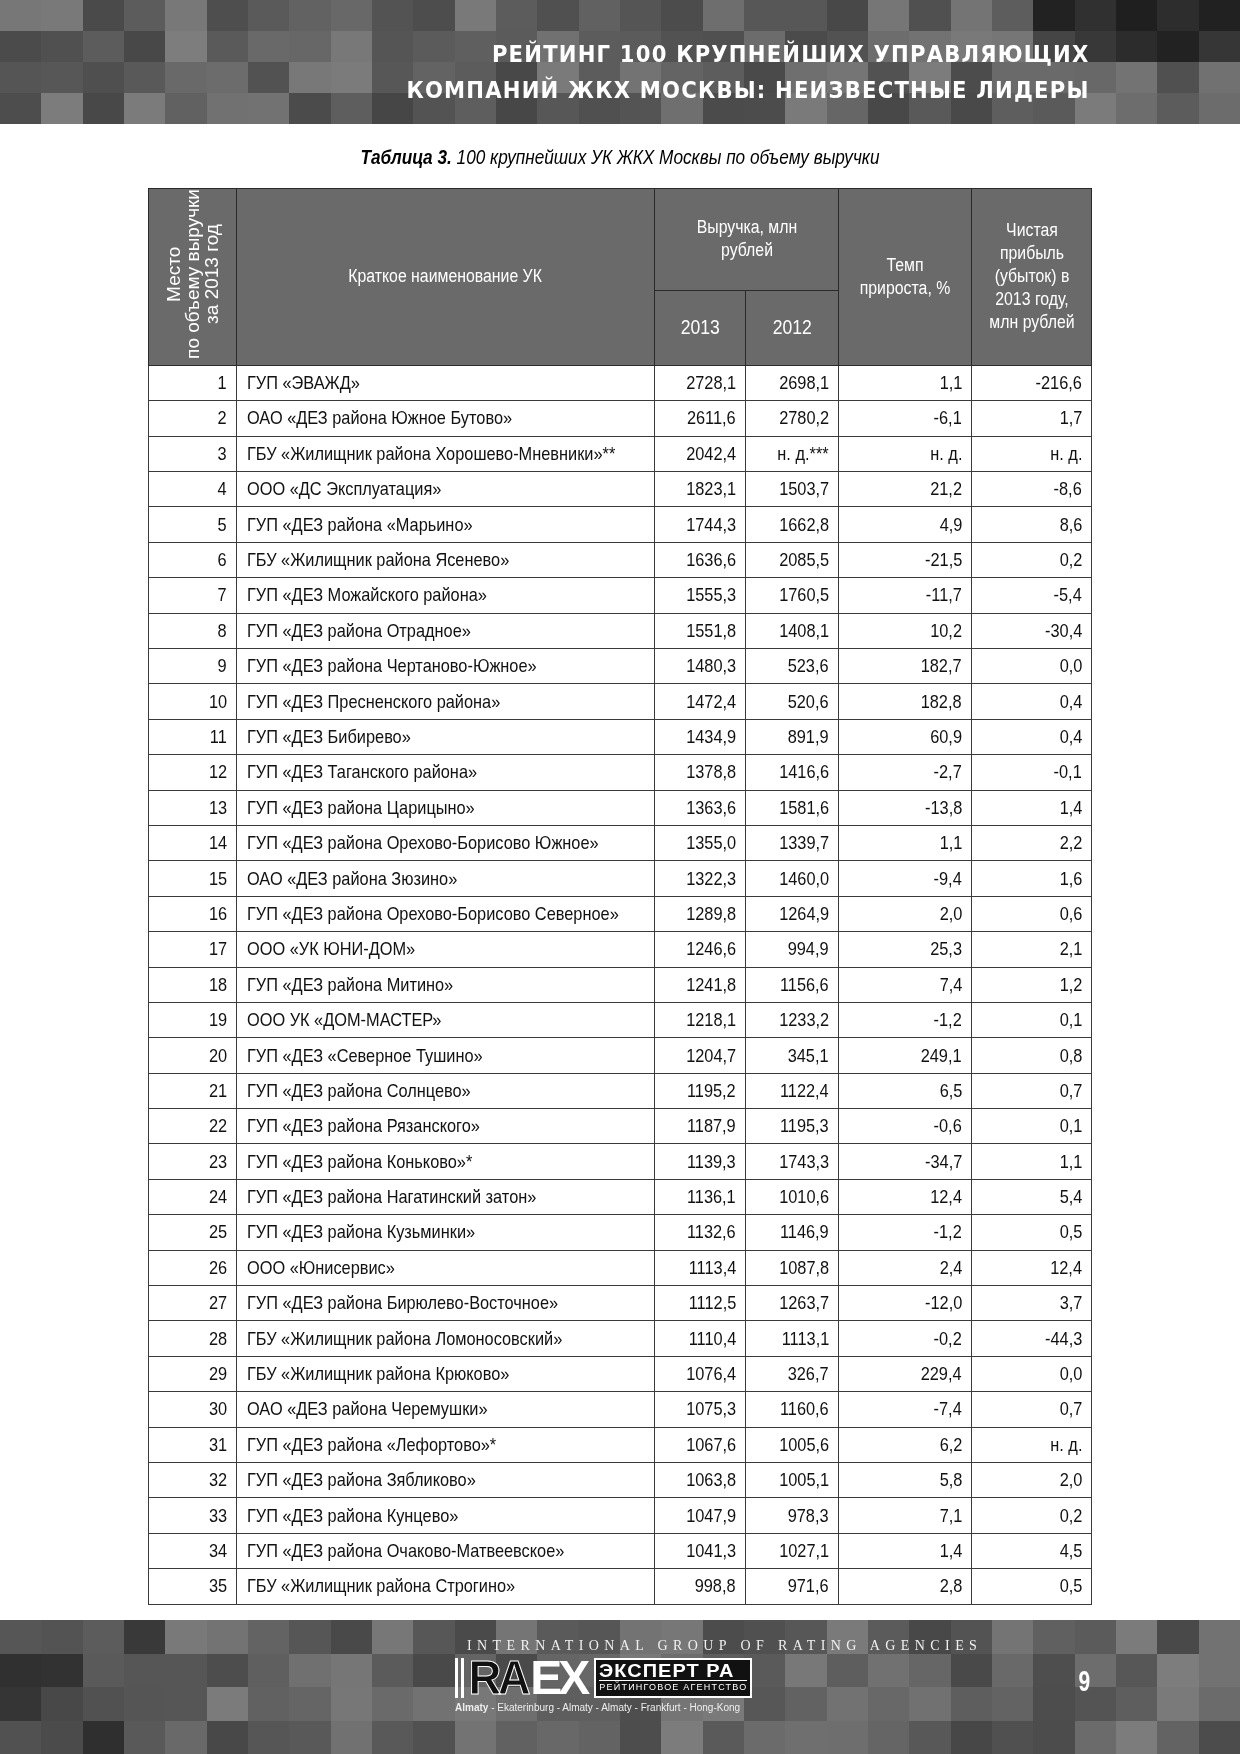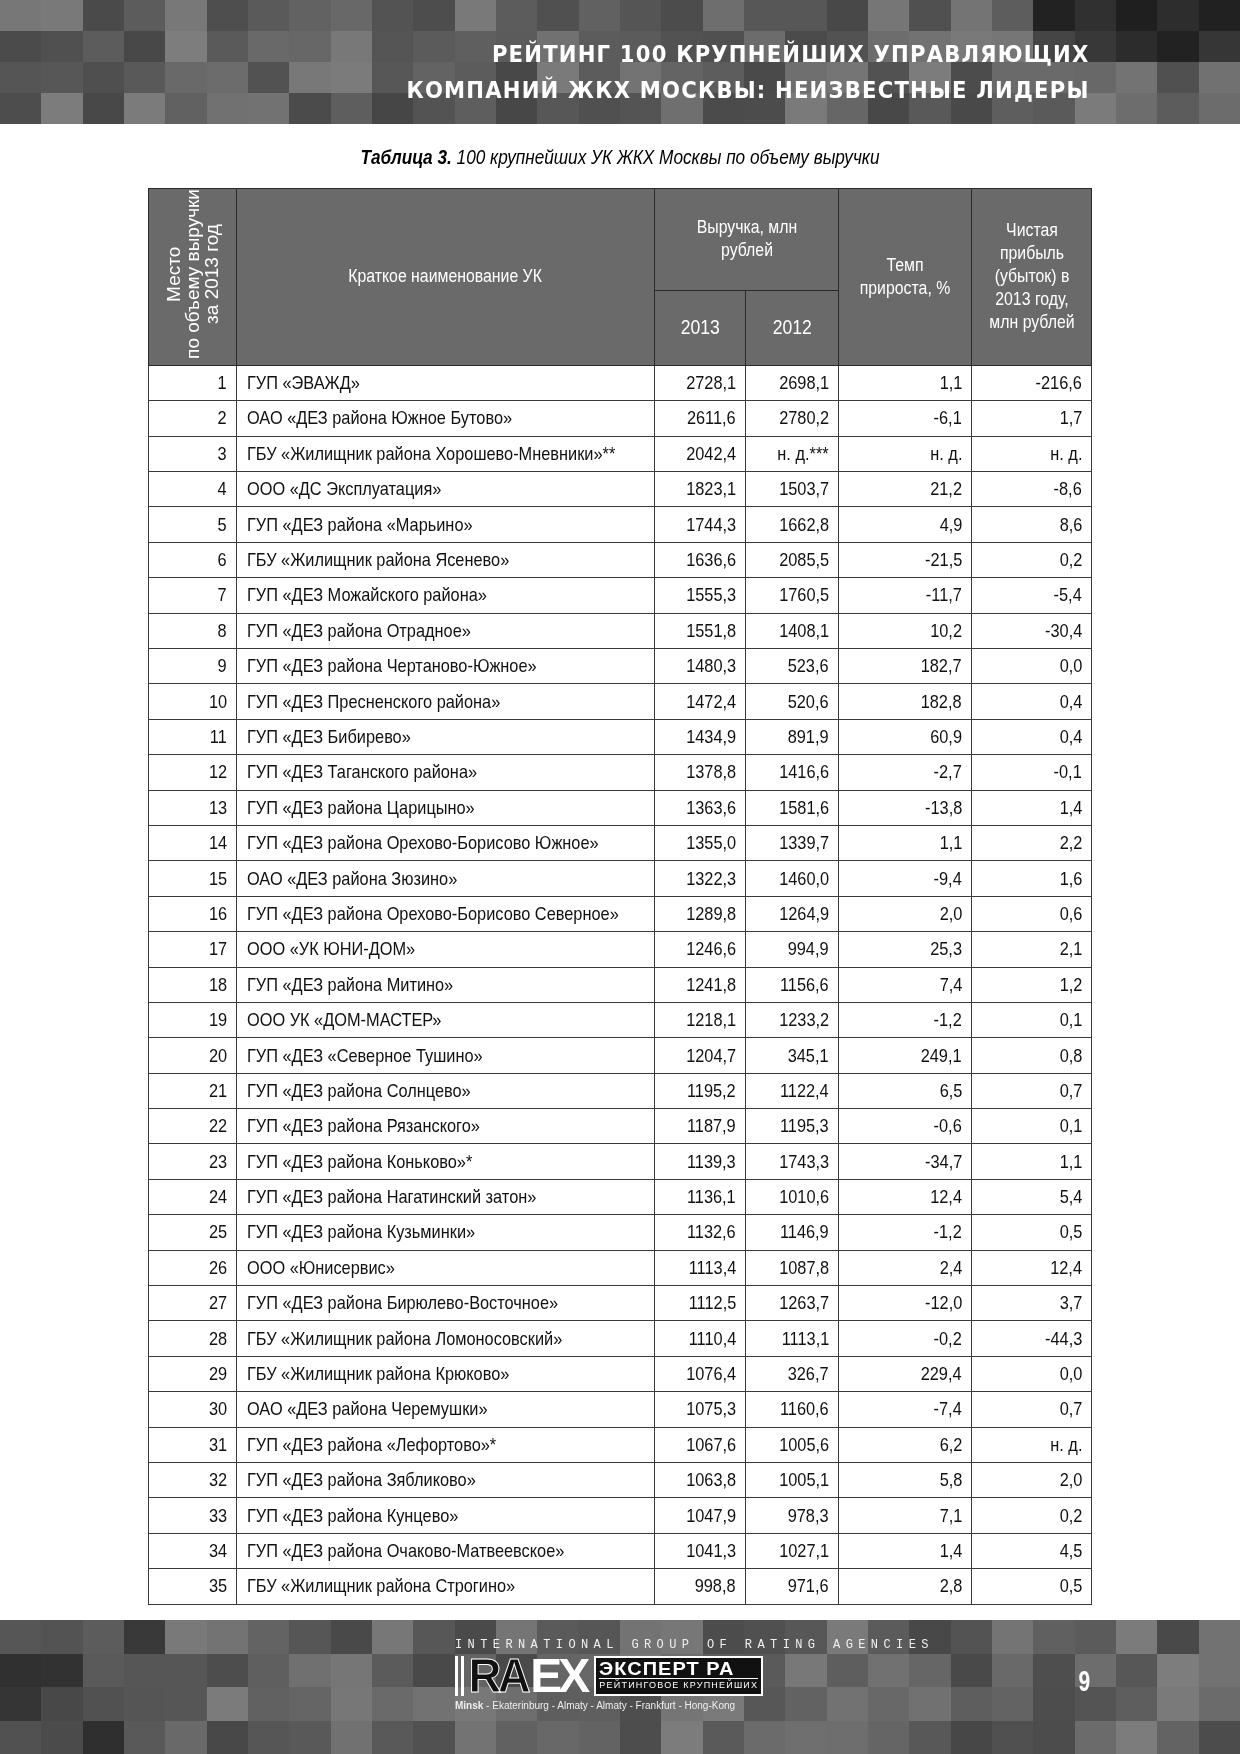--- a/index.html
+++ b/index.html
@@ -23,21 +23,21 @@
        font-size:18px; line-height:23px; padding:0; }
   td { border:1px solid #3a3a3a; height:34.4px; font-size:19px; padding:0 9px 0 9px; color:#111; white-space:nowrap; }
   td.num { text-align:right; }
   td.name { text-align:left; padding-left:10px; }
   .narrow { display:inline-block; transform:scaleX(0.86); transform-origin:left center; }
   .narrow-r { display:inline-block; transform:scaleX(0.86); transform-origin:right center; }
   .vert { writing-mode:vertical-rl; transform:rotate(180deg); display:inline-block; font-size:19px; line-height:19px;
           font-family:"Liberation Sans", sans-serif; text-align:center; }
   .hdr-narrow { display:inline-block; transform:scaleX(0.88); }
   .logo-wrap { position:absolute; left:455px; top:18px; width:330px; color:#fff; }
-  .logo-intl { font-size:12px; letter-spacing:5.4px; color:#f0f0f0; font-family:Liberation Mono, monospace; white-space:nowrap; }
+  .logo-intl { font-size:14px; letter-spacing:5.4px; color:#f0f0f0; font-family:Liberation Serif, serif; white-space:nowrap;margin-left:12px; }
   .logo-row { display:flex; align-items:center; margin-top:4px; height:40px; }
   .logo-bars { display:flex; gap:3px; height:40px; margin-right:3px; }
   .logo-bars span { width:3px; background:#fff; display:block; }
   .logo-ra { font-size:48px; font-weight:bold; font-family:"Liberation Sans", sans-serif; color:#111; letter-spacing:-4px;
              line-height:40px; transform:scaleX(0.95); -webkit-text-stroke:1px #fff; }
   .logo-ex { font-size:48px; font-weight:bold; font-family:"Liberation Sans", sans-serif; color:#fff; letter-spacing:-4px;
              line-height:40px; margin-left:2px; }
   .logo-box { margin-left:8px; border:2px solid #fff; background:#111; padding:1px 3px; height:34px; }
   .logo-box .l1 { font-size:19px; font-weight:bold; line-height:19px; color:#fff; letter-spacing:1px; transform:scaleX(1.05); transform-origin:left; }
   .logo-box .l2 { font-size:9px; line-height:12px; color:#fff; background:#111; letter-spacing:1.2px; border-top:1px solid #fff; }
@@ -621,19 +621,19 @@
     <div class="logo-intl">INTERNATIONAL GROUP OF RATING AGENCIES</div>
     <div class="logo-row">
       <div class="logo-bars">
           <span></span>
           <span></span>
         </div>
       <span class="logo-ra">RA</span>
       <span class="logo-ex">EX</span>
       <div class="logo-box">
         <div class="l1">ЭКСПЕРТ РА</div>
-        <div class="l2">РЕЙТИНГОВОЕ КРУПНЕЙШИХ</div>
+        <div class="l2">РЕЙТИНГОВОЕ АГЕНТСТВО</div>
       </div>
     </div>
-    <div class="logo-cities"><b>Minsk</b><span> - Ekaterinburg - Almaty - Almaty - Frankfurt - Hong-Kong</span></div>
+    <div class="logo-cities"><b>Almaty</b><span> - Ekaterinburg - Almaty - Almaty - Frankfurt - Hong-Kong</span></div>
   </div>
   <div class="page-num">9</div>
 </div>
 
 </body></html>

